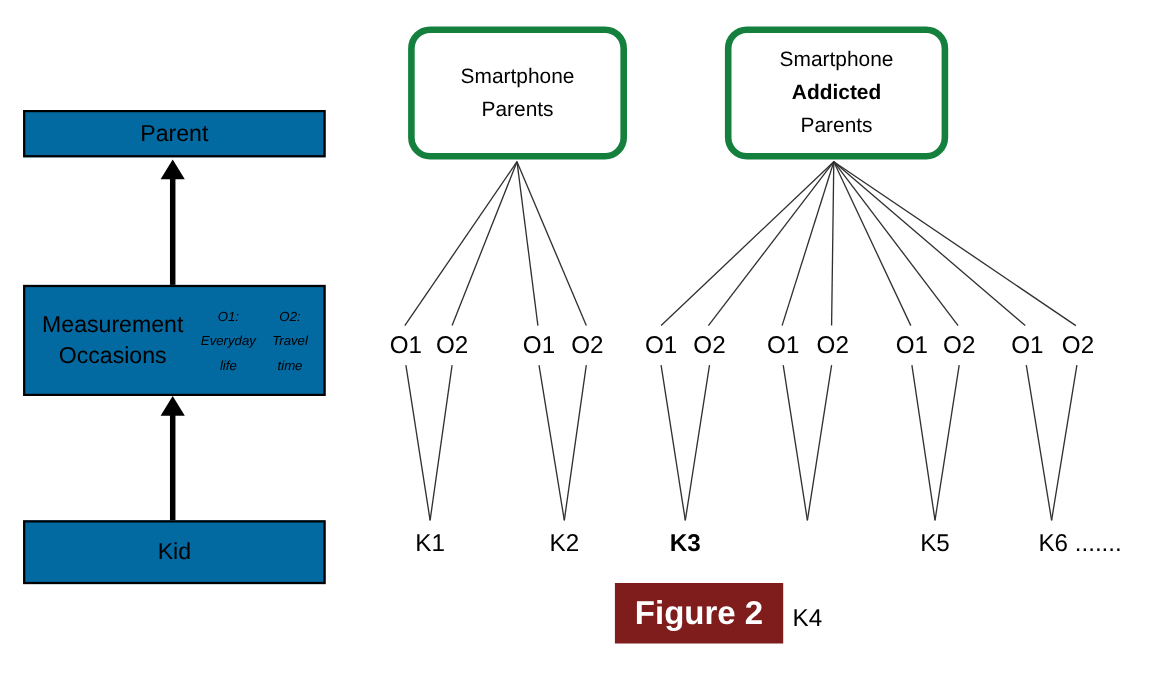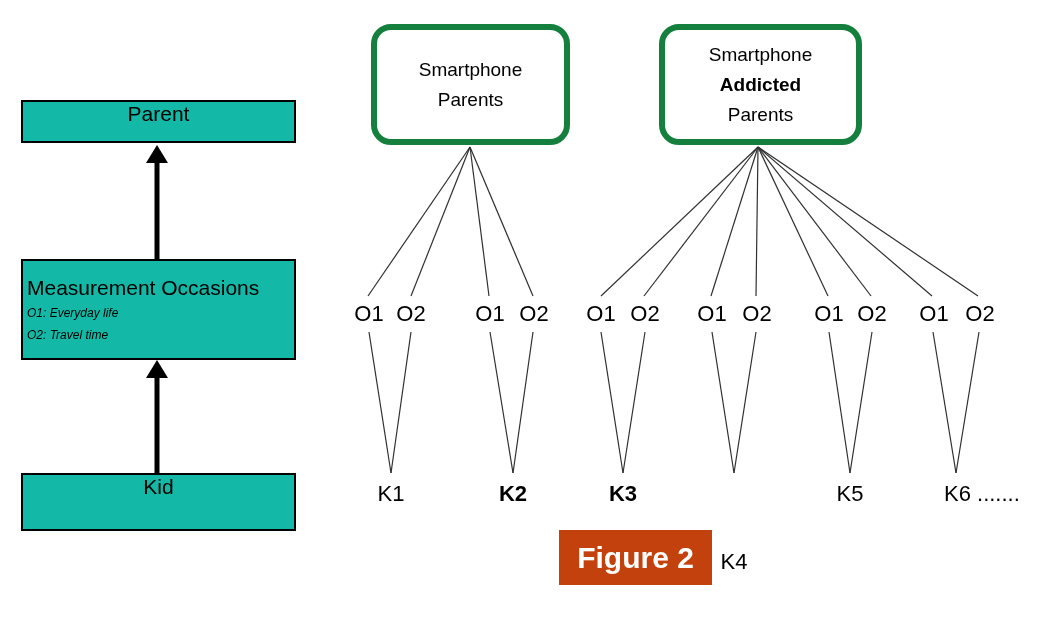--- a/index.html
+++ b/index.html
@@ -16,35 +16,35 @@
 
   .lines-layer {
     position: absolute;
     left: 0; top: 0;
     width: 1054px; height: 620px;
     z-index: 1;
   }
 
   .box {
     position: absolute;
-    background: #14b8a6;
+    background: #0369a1;
     border: 2px solid #000000;
     display: flex;
-    align-items: flex-start;
+    align-items: center;
     justify-content: center;
     text-align: center;
     z-index: 2;
   }
 
   .box.parent   { left: 21px; top: 100px; width: 275px; height: 43px; font-size: 21px; }
   .box.kid      { left: 21px; top: 473px; width: 275px; height: 58px; font-size: 21px; }
 
   .box.measurement {
     left: 21px; top: 259px; width: 275px; height: 101px;
-    flex-direction: column;
+    flex-direction: row;
     padding: 6px 4px;
   }
   .measurement-title { font-size: 21px; line-height: 28px; }
   .measurement-sub   { font-size: 12px; line-height: 22px; font-style: italic; }
 
   .group-box {
     position: absolute;
     background: #ffffff;
     border: 6px solid #15803d;
     border-radius: 20px;
@@ -68,21 +68,21 @@
     white-space: pre;
     transform: translateX(-50%);
     z-index: 2;
     text-align: center;
   }
   .node-label.no-center { transform: none; }
 
   .caption {
     position: absolute;
     left: 559px; top: 530px; width: 153px; height: 55px;
-    background: #c2410c;
+    background: #7f1d1d;
     color: #ffffff;
     font-size: 30px;
     font-weight: bold;
     display: flex;
     align-items: center;
     justify-content: center;
     z-index: 2;
   }
 </style>
 </head>
@@ -167,21 +167,21 @@
   <span class="node-label" style="left:601px; top:301px;">O1</span>
   <span class="node-label" style="left:645px; top:301px;">O2</span>
   <span class="node-label" style="left:712px; top:301px;">O1</span>
   <span class="node-label" style="left:757px; top:301px;">O2</span>
   <span class="node-label" style="left:829px; top:301px;">O1</span>
   <span class="node-label" style="left:872px; top:301px;">O2</span>
   <span class="node-label" style="left:934px; top:301px;">O1</span>
   <span class="node-label" style="left:980px; top:301px;">O2</span>
 
   <span class="node-label" style="left:391px; top:481px;">K1</span>
-  <span class="node-label" style="left:513px; top:481px;font-weight:bold;">K2</span>
+  <span class="node-label" style="left:513px; top:481px;">K2</span>
   <span class="node-label" style="left:623px; top:481px;font-weight:bold;">K3</span>
   <span class="node-label" style="left:734px; top:501px;margin-top:48px;">K4</span>
   <span class="node-label" style="left:850px; top:481px;">K5</span>
   <span class="node-label no-center" style="left:944px; top:481px;">K6 .......</span>
 
   <div class="caption">
     <span>Figure 2</span>
   </div>
 
 </div>

